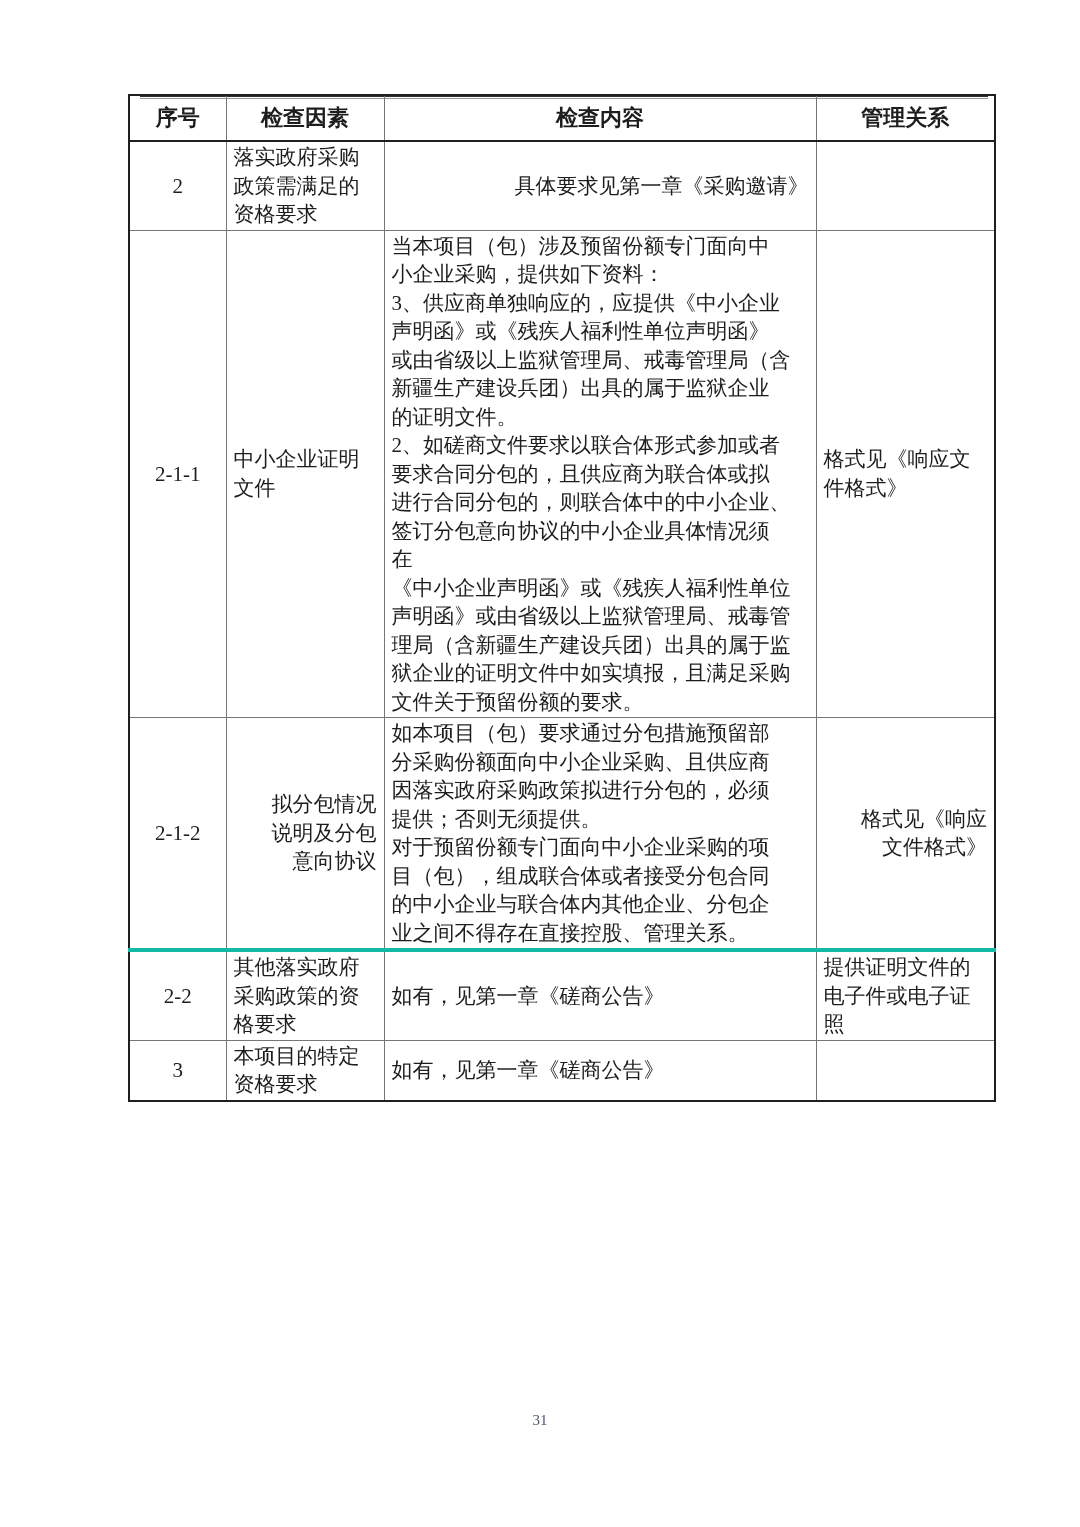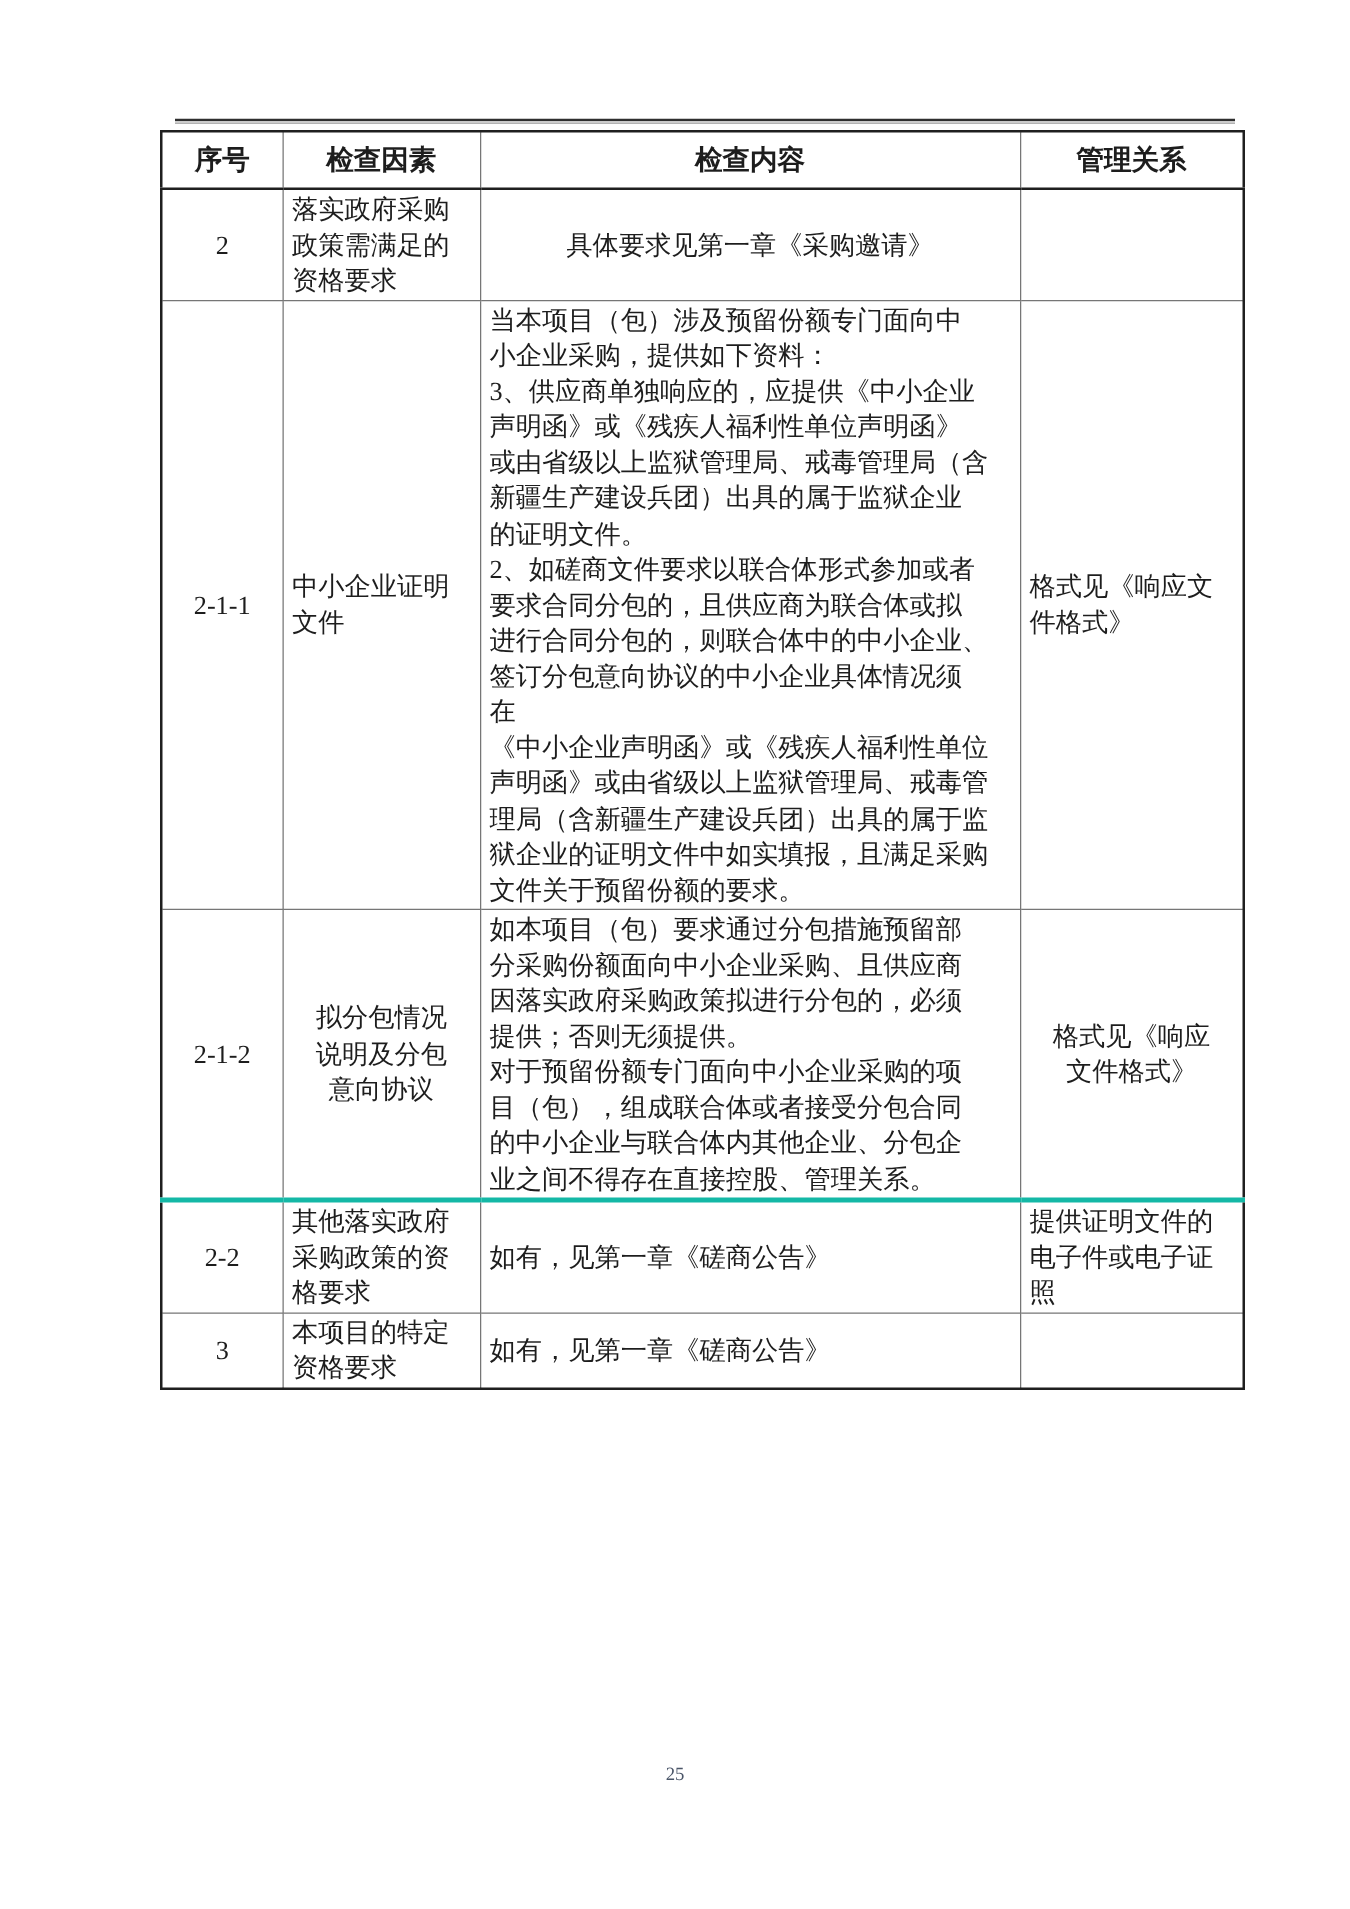--- a/index.html
+++ b/index.html
@@ -21,21 +21,21 @@
     left: 140px;
     top: 95px;
     width: 848px;
     height: 1px;
     border-top: 2px solid #2f2f2f;
     border-bottom: 1px solid #9a9a9a;
   }
   table.tbl {
     position: absolute;
     left: 128px;
-    top: 104px;
+    top: 94px;
     width: 866px;
     border-collapse: collapse;
     table-layout: fixed;
     border: 2px solid #1f1f1f;
   }
   .tbl th, .tbl td {
     border: 1px solid #767676;
     font-size: 21px;
     line-height: 28.5px;
     vertical-align: middle;
@@ -52,21 +52,21 @@
   }
   .tbl tr.rh    { height: 46px; }
   .tbl tr.r0    { height: 86px; }
   .tbl tr.r1    { height: 58px; }
   .tbl tr.r2    { height: 485px; }
   .tbl tr.r3    { height: 228px; }
   .tbl tr.r4    { height: 84px; }
   .tbl tr.r5    { height: 55px; }
   .tbl tr.r4 td { border-top: 4px solid #14b8a6; }
   .c-no   { text-align: center; }
-  .ac     { text-align: center; }
+  .ac     { text-align: right; }
   .al     { text-align: left; }
   .page-number {
     position: absolute;
     left: 0;
     top: 1412px;
     width: 100%;
     text-align: center;
     font-size: 15px;
     color: #4a5568;
   }
@@ -153,15 +153,15 @@
     <tr class="r5">
       <td class="c-no">3</td>
       <td class="al">本项目的特定
 资格要求</td>
       <td class="al">如有，见第一章《磋商公告》</td>
       <td class="al"></td>
     </tr>
   </tbody>
     </table>
 
-  <div class="page-number">25</div>
+  <div class="page-number">31</div>
 
 </div>
 
 </body></html>

